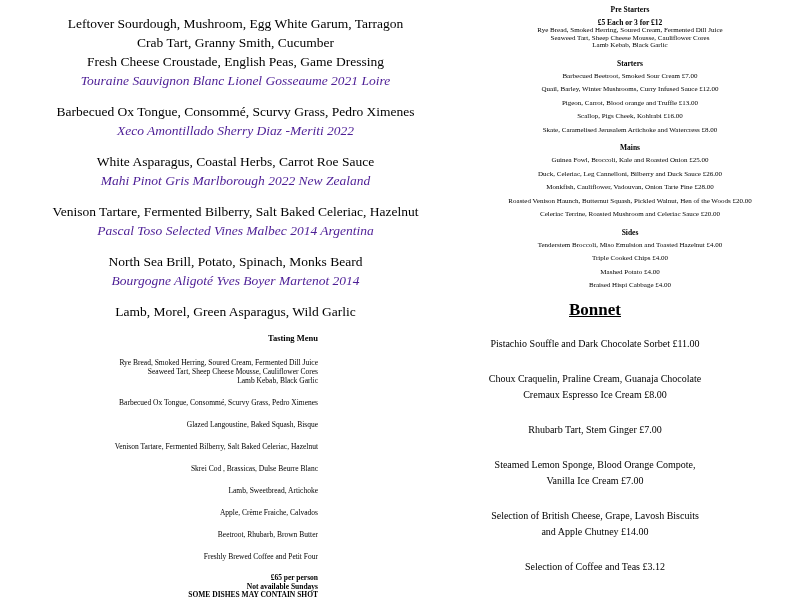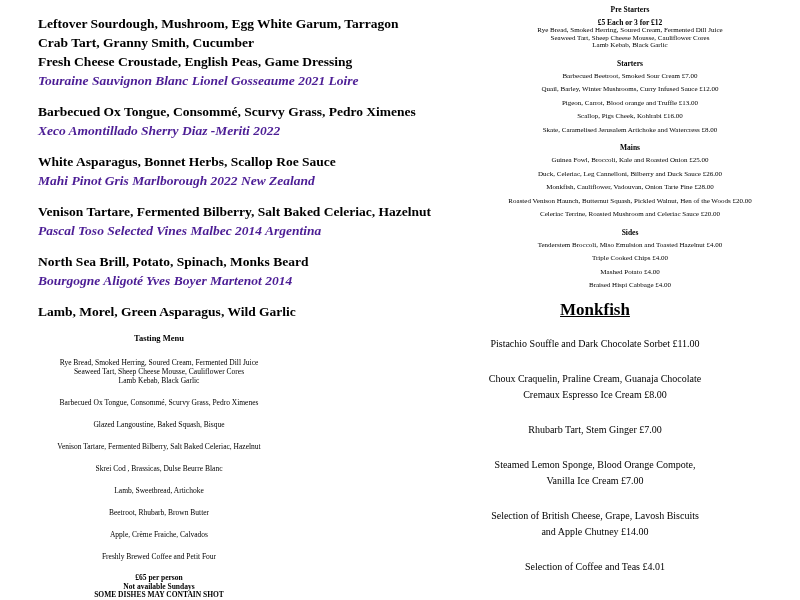--- a/index.html
+++ b/index.html
@@ -7,27 +7,27 @@
   body {
     background:#ffffff;
     color:#000000;
     font-family:"Liberation Serif", serif;
     position:relative;
     overflow:hidden;
   }
   .page { position:absolute; left:0; top:0; width:800px; height:600px; background:#ffffff; }
 
   
-  .pairing { position:absolute; left:38px; top:14px; width:395px; text-align:left;font-weight:bold; }
+  .pairing { position:absolute; left:38px; top:14px; width:395px; text-align:center; }
   .pgroup { margin-bottom:12px; }
   .dish { font-size:13.5px; line-height:19px; white-space:nowrap; }
   .wine { font-size:13.5px; line-height:19px; font-style:italic; color:#4c1d95; white-space:nowrap; }
 
   
-  .tasting { position:absolute; left:0px; top:333px; width:318px; text-align:center; }
+  .tasting { position:absolute; left:0px; top:333px; width:318px; text-align:right; }
   .tasting h3 { font-size:8.5px; font-weight:bold; margin-bottom:15px; }
   .tintro { font-size:7.5px; line-height:9px; margin-bottom:13px; white-space:pre-line; }
   .titem { font-size:7.5px; line-height:9px; margin-bottom:13px; white-space:nowrap; }
   .tfoot { margin-top:2px; }
   .tfoot p { font-size:7.5px; line-height:8.5px; font-weight:bold; white-space:nowrap; }
 
   
   .right-top { position:absolute; left:455px; top:5px; width:350px; height:297px; overflow:hidden; text-align:center; }
   .rsec { margin-bottom:9px; }
   .rhead { font-size:7.5px; line-height:9px; font-weight:bold; margin-bottom:5px; }
@@ -50,21 +50,21 @@
       <p class="dish">Leftover Sourdough, Mushroom, Egg White Garum, Tarragon</p>
       <p class="dish">Crab Tart, Granny Smith, Cucumber</p>
       <p class="dish">Fresh Cheese Croustade, English Peas, Game Dressing</p>
       <p class="wine">Touraine Sauvignon Blanc Lionel Gosseaume 2021 Loire</p>
     </div>
     <div class="pgroup">
       <p class="dish">Barbecued Ox Tongue, Consommé, Scurvy Grass, Pedro Ximenes</p>
       <p class="wine">Xeco Amontillado Sherry Diaz -Meriti 2022</p>
     </div>
     <div class="pgroup">
-      <p class="dish">White Asparagus, Bonnet Herbs, Scallop Roe Sauce</p>
+      <p class="dish">White Asparagus, Coastal Herbs, Carrot Roe Sauce</p>
       <p class="wine">Mahi Pinot Gris Marlborough 2022 New Zealand</p>
     </div>
     <div class="pgroup">
       <p class="dish">Venison Tartare, Fermented Bilberry, Salt Baked Celeriac, Hazelnut</p>
       <p class="wine">Pascal Toso Selected Vines Malbec 2014 Argentina</p>
     </div>
     <div class="pgroup">
       <p class="dish">North Sea Brill, Potato, Spinach, Monks Beard</p>
       <p class="wine">Bourgogne Aligoté Yves Boyer Martenot 2014</p>
     </div>
@@ -76,22 +76,22 @@
   <section class="tasting">
     <h3>Tasting Menu</h3>
     <p class="tintro">Rye Bread, Smoked Herring, Soured Cream, Fermented Dill Juice
 Seaweed Tart, Sheep Cheese Mousse, Cauliflower Cores
 Lamb Kebab, Black Garlic</p>
     <p class="titem">Barbecued Ox Tongue, Consommé, Scurvy Grass, Pedro Ximenes</p>
     <p class="titem">Glazed Langoustine, Baked Squash, Bisque</p>
     <p class="titem">Venison Tartare, Fermented Bilberry, Salt Baked Celeriac, Hazelnut</p>
     <p class="titem">Skrei Cod , Brassicas, Dulse Beurre Blanc</p>
     <p class="titem">Lamb, Sweetbread, Artichoke</p>
+    <p class="titem">Apple, Crème Fraiche, Calvados</p>
     <p class="titem">Beetroot, Rhubarb, Brown Butter</p>
-    <p class="titem">Apple, Crème Fraiche, Calvados</p>
     <p class="titem">Freshly Brewed Coffee and Petit Four</p>
     <div class="tfoot">
       <p>£65 per person</p>
       <p>Not available Sundays</p>
       <p>SOME DISHES MAY CONTAIN SHOT</p>
     </div>
   </section>
 
   <section class="right-top">
     <div class="rsec">
@@ -120,25 +120,25 @@
     <div class="rsec">
       <h4 class="rhead">Sides</h4>
       <p class="ritem">Tenderstem Broccoli, Miso Emulsion and Toasted Hazelnut £4.00</p>
       <p class="ritem">Triple Cooked Chips £4.00</p>
       <p class="ritem">Mashed Potato £4.00</p>
       <p class="ritem">Braised Hispi Cabbage £4.00</p>
     </div>
   </section>
 
   <section class="dessert">
-    <h2>Monkfish</h2>
+    <h2>Bonnet</h2>
     <p class="ditem">Pistachio Souffle and Dark Chocolate Sorbet £11.00</p>
     <p class="ditem">Choux Craquelin, Praline Cream, Guanaja Chocolate
 Cremaux Espresso Ice Cream £8.00</p>
     <p class="ditem">Rhubarb Tart, Stem Ginger £7.00</p>
     <p class="ditem">Steamed Lemon Sponge, Blood Orange Compote,
 Vanilla Ice Cream £7.00</p>
     <p class="ditem">Selection of British Cheese, Grape, Lavosh Biscuits
 and Apple Chutney £14.00</p>
-    <p class="ditem">Selection of Coffee and Teas £4.01</p>
+    <p class="ditem">Selection of Coffee and Teas £3.12</p>
   </section>
 
 </div>
 
 </body></html>

